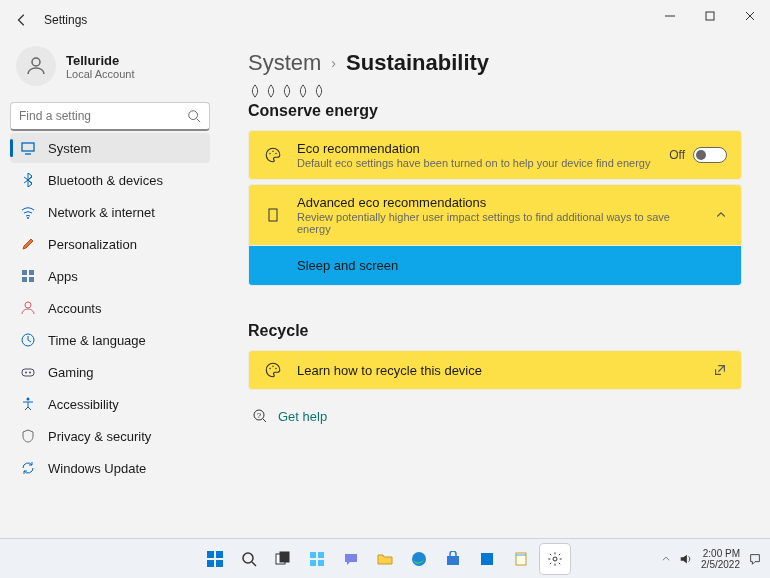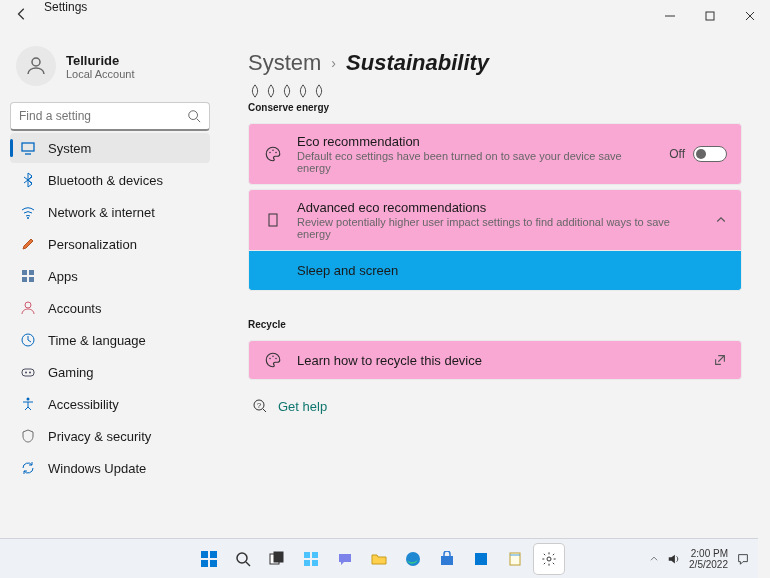--- a/index.html
+++ b/index.html
@@ -1,17 +1,17 @@
 <!DOCTYPE html>
 <html><head>
 <meta charset="utf-8">
 <style>
 * { box-sizing: border-box; margin: 0; padding: 0; font-family: "Segoe UI", sans-serif; }
 body { background: #f3f3f3; width: 770px; height: 578px; overflow: hidden; position: relative; font-size: 12px; color: #1a1a1a; }
-.titlebar { height: 40px; display: flex; padding: 0 8px; }
+.titlebar { height: 40px; display: flex; align-items: center; padding: 0 8px; }
 .titlebar .back { width: 28px; height: 28px; display: flex; align-items: center; justify-content: center; cursor: pointer; border-radius: 4px; }
 .titlebar .title { margin-left: 8px; font-size: 12px; }
 .winbtns { position: absolute; right: 0; top: 0; display: flex; }
 .winbtns div { width: 40px; height: 32px; display: flex; align-items: center; justify-content: center; cursor: pointer; }
 .content { display: flex; height: calc(100% - 40px - 40px); }
 .sidebar { width: 220px; padding: 0 10px 10px 10px; }
 .account { display: flex; align-items: center; gap: 10px; padding: 6px 6px 16px 6px; }
 .avatar { width: 40px; height: 40px; border-radius: 50%; background: #e8e8e8; display: flex; align-items: center; justify-content: center; }
 .account .name { font-size: 13px; font-weight: 600; }
 .account .sub { font-size: 11px; color: #666; }
@@ -19,36 +19,36 @@
 .searchbox input { border: none; outline: none; flex: 1; font-size: 12px; background: transparent; }
 .nav { display: flex; flex-direction: column; gap: 2px; }
 .nav-item { display: flex; align-items: center; gap: 12px; padding: 7px 10px; border-radius: 4px; cursor: pointer; font-size: 13px; position: relative; }
 .nav-item.selected { background: #e7e7e7; }
 .nav-item.selected::before { content: ""; position: absolute; left: 0; top: 20%; height: 60%; width: 3px; background: #0067c0; border-radius: 2px; }
 .nav-icon { width: 16px; height: 16px; display: flex; align-items: center; justify-content: center; }
 .main { flex: 1; padding: 10px 28px 10px 28px; overflow-y: auto; }
 .breadcrumb { display: flex; align-items: center; gap: 10px; font-size: 22px; margin-bottom: 8px; }
 .breadcrumb .parent { color: #555; font-weight: 400; cursor: pointer; }
 .breadcrumb .sep { color: #888; font-size: 14px; }
-.breadcrumb .current { font-weight: 600; font-style: italic; }
+.breadcrumb .current { font-weight: 600; }
 .leaves { display: flex; gap: 2px; margin-bottom: 2px; }
-.section-title { font-size: 10px; font-weight: 600; margin: 4px 0 10px 0; }
-.section-title.mt { margin-top: 28px; }
-.card { background: #f9a8d4; border: 1px solid #eaeaea; border-radius: 4px; display: flex; align-items: center; padding: 10px 14px; gap: 14px; margin-bottom: 4px; }
+.section-title { font-size: 16px; font-weight: 600; margin: 4px 0 10px 0; }
+.section-title.mt { margin-top: 36px; }
+.card { background: #fde047; border: 1px solid #eaeaea; border-radius: 4px; display: flex; align-items: center; padding: 10px 14px; gap: 14px; margin-bottom: 4px; }
 .card .icon { width: 20px; display: flex; align-items: center; justify-content: center; color: #333; }
 .card .body { flex: 1; }
 .card .body .t { font-size: 13px; }
 .card .body .d { font-size: 11px; color: #666; margin-top: 1px; }
 .card .right { display: flex; align-items: center; gap: 8px; color: #444; }
 .toggle { width: 34px; height: 16px; border: 1px solid #666; border-radius: 10px; position: relative; background: #fff; }
 .toggle::after { content: ""; position: absolute; left: 2px; top: 2px; width: 10px; height: 10px; background: #666; border-radius: 50%; }
 .sleep { background: #0ea5e9; border: 1px solid #eaeaea; border-top: none; border-radius: 0 0 4px 4px; padding: 12px 14px 12px 48px; font-size: 13px; margin-top: -4px; }
 .help { display: flex; align-items: center; gap: 10px; margin-top: 18px; padding-left: 4px; }
 .help .link { color: #0f766e; font-size: 13px; cursor: pointer; }
-.taskbar { position: absolute; bottom: 0; left: 0; right: 12px; height: 40px; background: #eef1f6; border-top: 1px solid #d0d4da; display: flex; align-items: center; }
+.taskbar { position: absolute; bottom: 0; left: 0; right: 0; height: 40px; background: #eef1f6; border-top: 1px solid #d0d4da; display: flex; align-items: center; }
 .tb-center { position: absolute; left: 50%; transform: translateX(-50%); display: flex; gap: 4px; align-items: center; }
 .tb-item { width: 30px; height: 30px; display: flex; align-items: center; justify-content: center; border-radius: 4px; cursor: pointer; }
 .tb-item.active { background: #fff; box-shadow: 0 0 0 1px #ccc; }
 .tb-right { position: absolute; right: 8px; display: flex; align-items: center; gap: 8px; font-size: 10px; color: #333; }
 .tb-right .clock { text-align: right; line-height: 1.1; }
 svg { display: block; }
 </style>
 </head>
 <body>
 
@@ -233,21 +233,21 @@
       <div class="icon">
           <svg width="18" height="18" viewBox="0 0 24 24">
             <path d="M12 3a9 9 0 100 18c2 0 2-2 1-3s0-3 2-3h3a3 3 0 003-3 9 9 0 00-9-9z" stroke="#333" fill="none" stroke-width="1.5"></path>
             <circle cx="8" cy="10" r="1" fill="#333"></circle>
             <circle cx="12" cy="7" r="1" fill="#333"></circle>
             <circle cx="16" cy="10" r="1" fill="#333"></circle>
           </svg>
         </div>
       <div class="body">
         <div class="t">Eco recommendation</div>
-        <div class="d">Default eco settings have been turned on to save your device save energy</div>
+        <div class="d">Default eco settings have been turned on to help your device find energy</div>
       </div>
       <div class="right">
         <span>Off</span>
         <div class="toggle"></div>
       </div>
     </div>
 
     <div class="card" style="border-radius:4px 4px 0 0;">
       <div class="icon">
           <svg width="16" height="16" viewBox="0 0 16 16">

